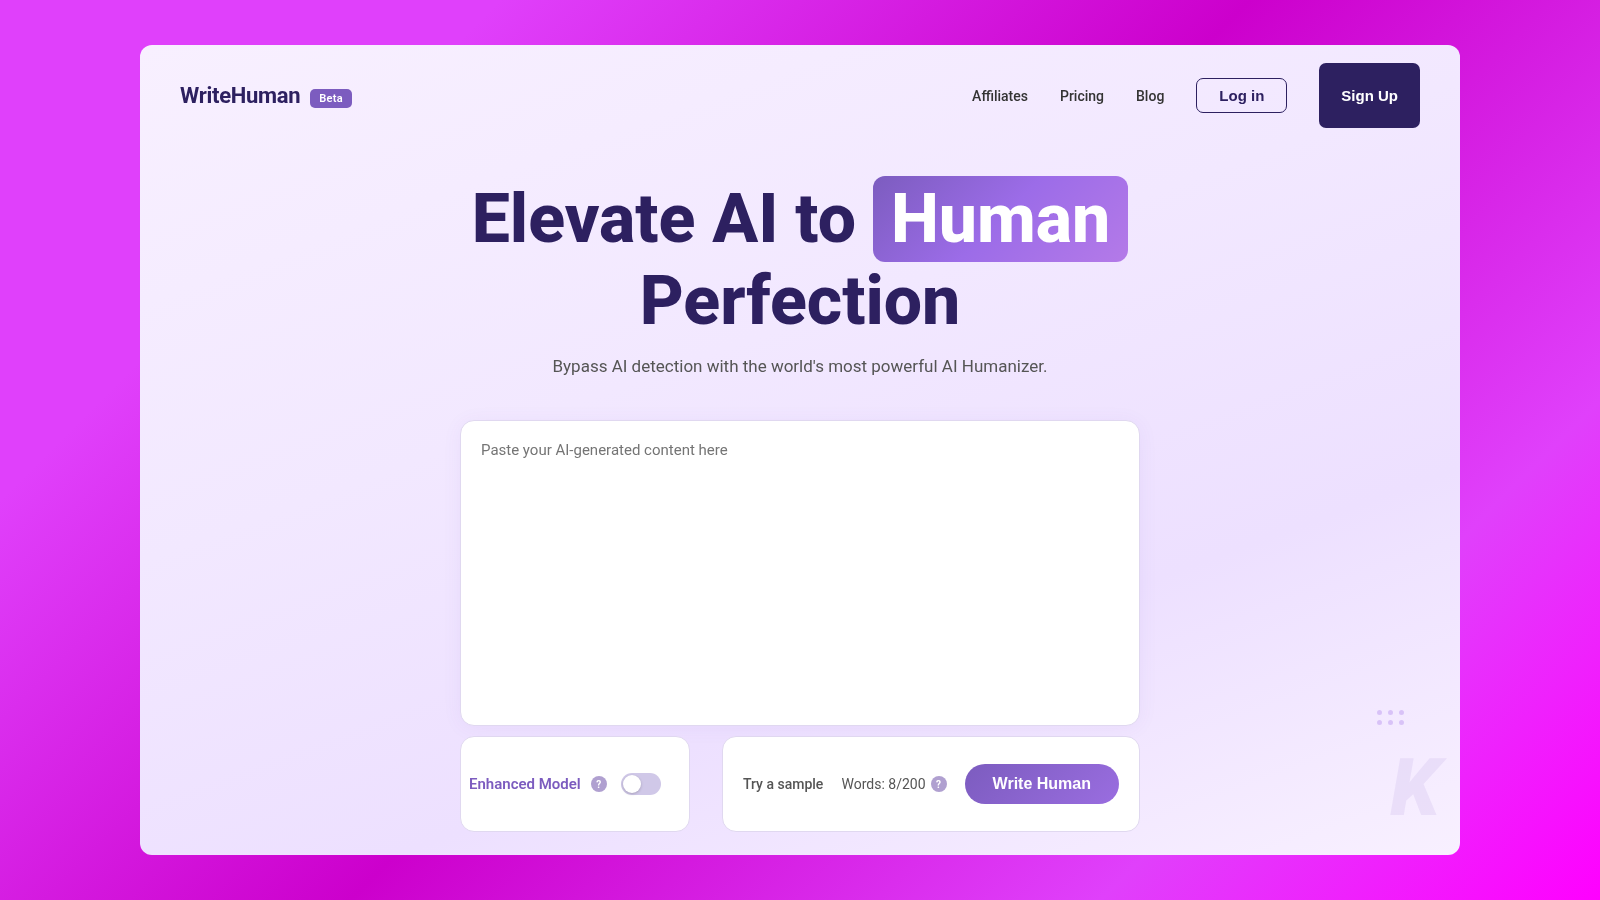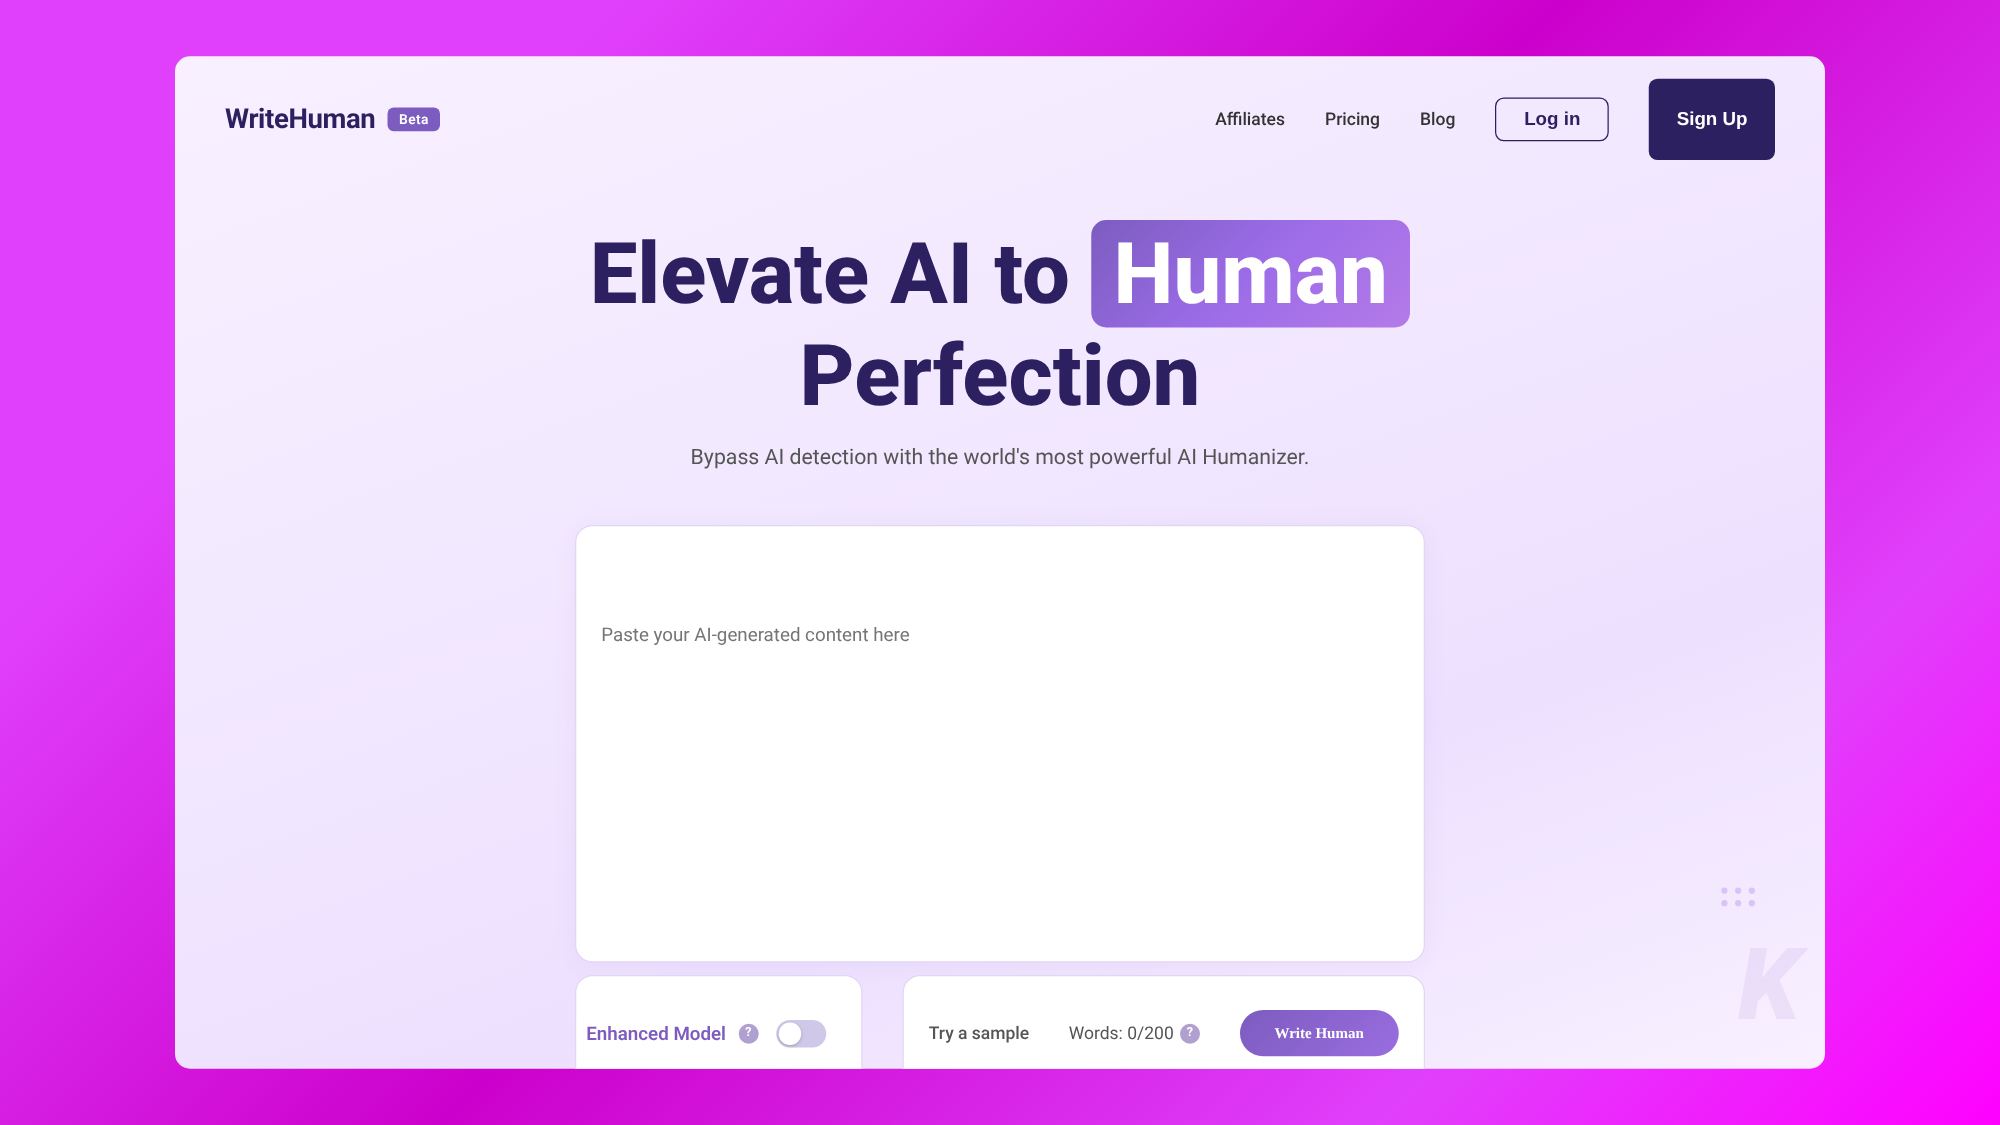--- a/index.html
+++ b/index.html
@@ -34,21 +34,21 @@
     .navbar {
       display: flex;
       align-items: center;
       justify-content: space-between;
       padding: 18px 40px;
       background: transparent;
     }
 
     .logo-area {
       display: flex;
-      align-items: center;
+      align-items: flex-end;
       gap: 10px;
     }
 
     
     .logo-wordmark {
       display: flex;
       align-items: center;
       font-size: 22px;
       font-weight: 700;
       color: #2d2060;
@@ -143,26 +143,25 @@
       overflow: hidden;
       box-shadow: 0 2px 20px rgba(100,60,180,0.06);
     }
 
     .editor-textarea {
       width: 100%;
       height: 300px;
       border: none;
       outline: none;
       resize: none;
-      padding: 34px 20px;
+      padding: 20px 20px;
       font-size: 15px;
       color: #aaa;
       background: transparent;
       font-family: inherit;
-      margin-top: 44px;
     }
 
     
     .bottom-bar {
       display: flex;
       width: 680px;
       gap: 12px;
       margin-top: 0;
     }
 
@@ -245,28 +244,27 @@
       font-size: 14px;
       color: #555;
       display: flex;
       align-items: center;
       gap: 5px;
     }
 
     .write-human-btn {
       background: linear-gradient(135deg, #7c5cbf 0%, #9a6de0 100%);
       color: white;
-      font-size: 12px;
+      font-size: 16px;
       font-weight: 700;
       padding: 11px 28px;
       border-radius: 30px;
       border: none;
       cursor: pointer;
       white-space: nowrap;
-      font-family: Liberation Serif, serif;
     }
 
     
     .k-watermark {
       position: absolute;
       bottom: 20px;
       right: 20px;
       font-size: 80px;
       font-weight: 900;
       color: rgba(200, 180, 230, 0.25);
@@ -348,21 +346,21 @@
 
         <div class="enhanced-model-box">
           <span class="enhanced-label">Enhanced Model</span>
           <div class="info-icon">?</div>
           <div class="toggle-switch"></div>
         </div>
 
         <div class="actions-box">
           <span class="try-sample">Try a sample</span>
           <div class="words-count">
-            <span>Words: 0/200</span>
+            <span>Words: 8/200</span>
             <div class="info-icon">?</div>
           </div>
           <button class="write-human-btn">Write Human</button>
         </div>
       </div>
     </div>
   </div>
 
   <div class="dots-decoration">
     <div class="dot"></div>

